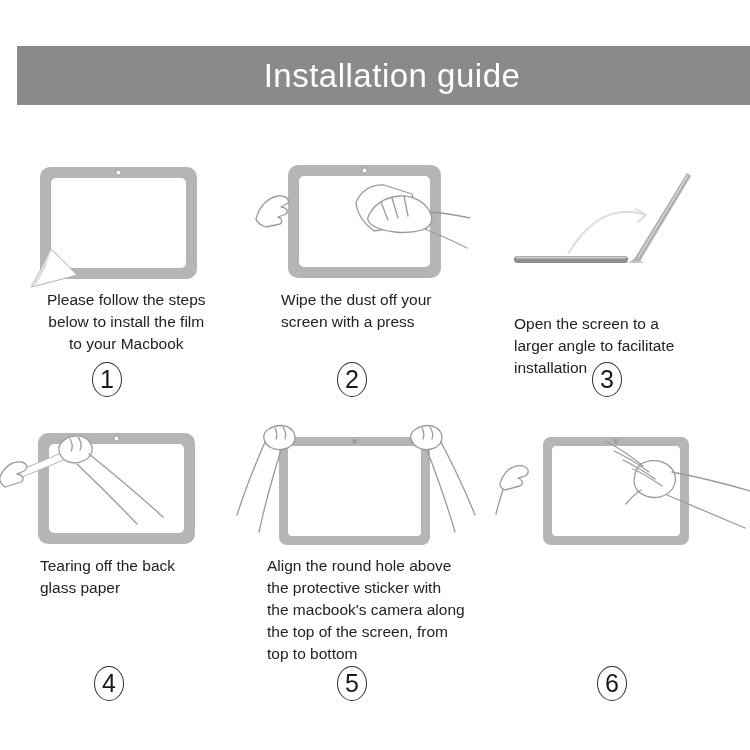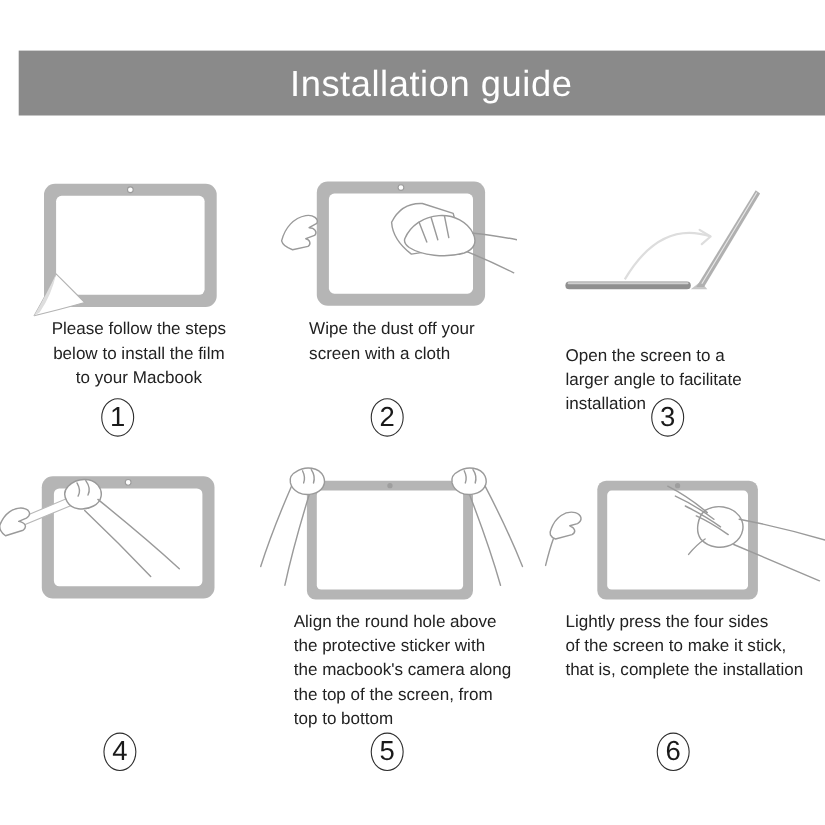--- a/index.html
+++ b/index.html
@@ -96,32 +96,31 @@
     <path class="ln" d="M 146,70 C 140,74 135,79 131,84"></path>
     <path class="ln" d="M 177,52 C 203,57 228,63 255,71 M 172,75 C 198,86 224,97 250,108"></path>
     <path class="hand" d="M 6,61 C 10,50 19,44 28,46 C 34,48 35,53 30,56 L 23,58 C 28,60 29,64 25,66 L 10,70 C 5,68 4,65 6,61 Z"></path>
     <path class="ln" d="M 8,70 C 5,78 3,86 1,94"></path>
   </svg>
 
   <div id="cap1" class="cap">Please follow the steps
 below to install the film
 to your Macbook</div>
   <div id="cap2" class="cap">Wipe the dust off your
-screen with a cloth</div>
+screen with a press</div>
   <div id="cap3" class="cap">Open the screen to a
 larger angle to facilitate
 installation</div>
+  <div id="cap4" class="cap">Tearing off the back
+glass paper</div>
   <div id="cap5" class="cap">Align the round hole above
 the protective sticker with
 the macbook's camera along
 the top of the screen, from
 top to bottom</div>
-  <div id="cap6" class="cap">Lightly press the four sides
-of the screen to make it stick,
-that is, complete the installation</div>
 
   <div id="num1" class="num">1</div>
   <div id="num2" class="num">2</div>
   <div id="num3" class="num">3</div>
   <div id="num4" class="num">4</div>
   <div id="num5" class="num">5</div>
   <div id="num6" class="num">6</div>
 
 </div>
 

